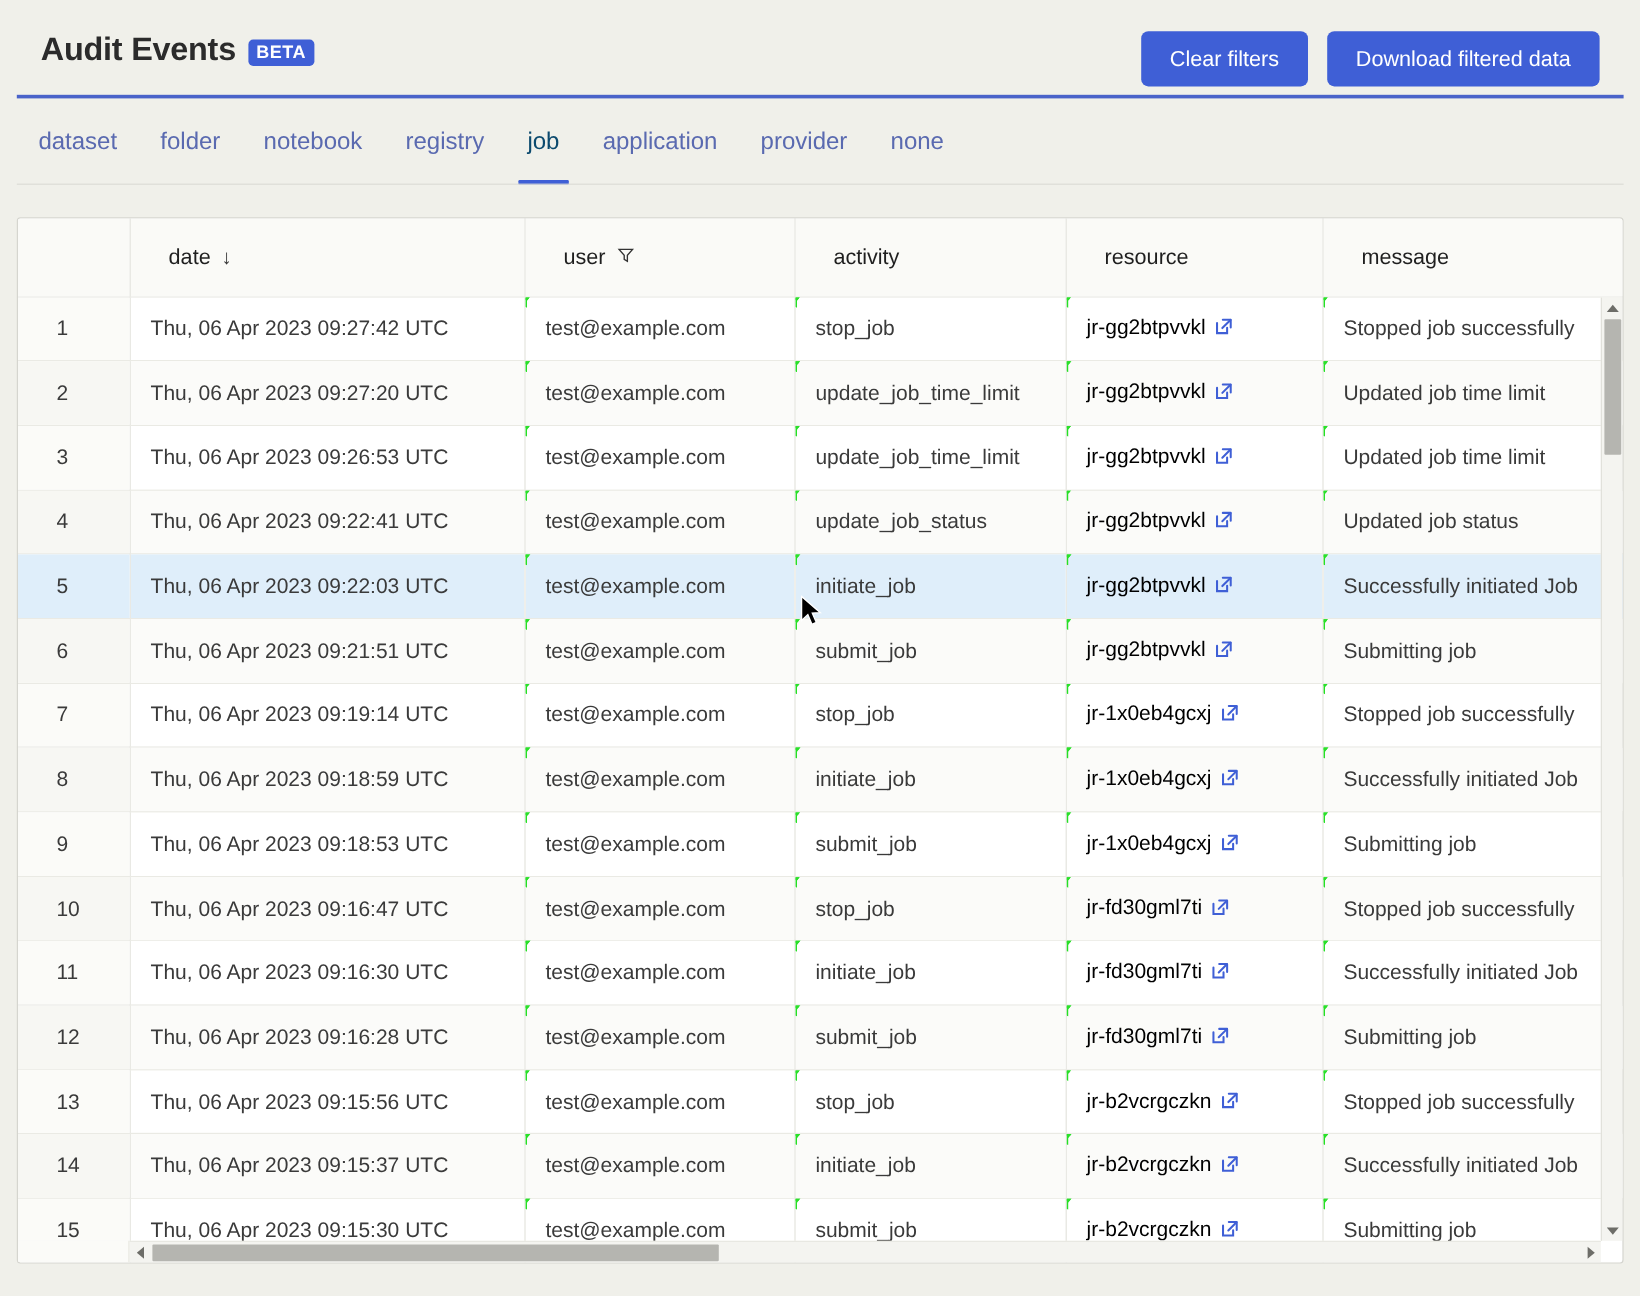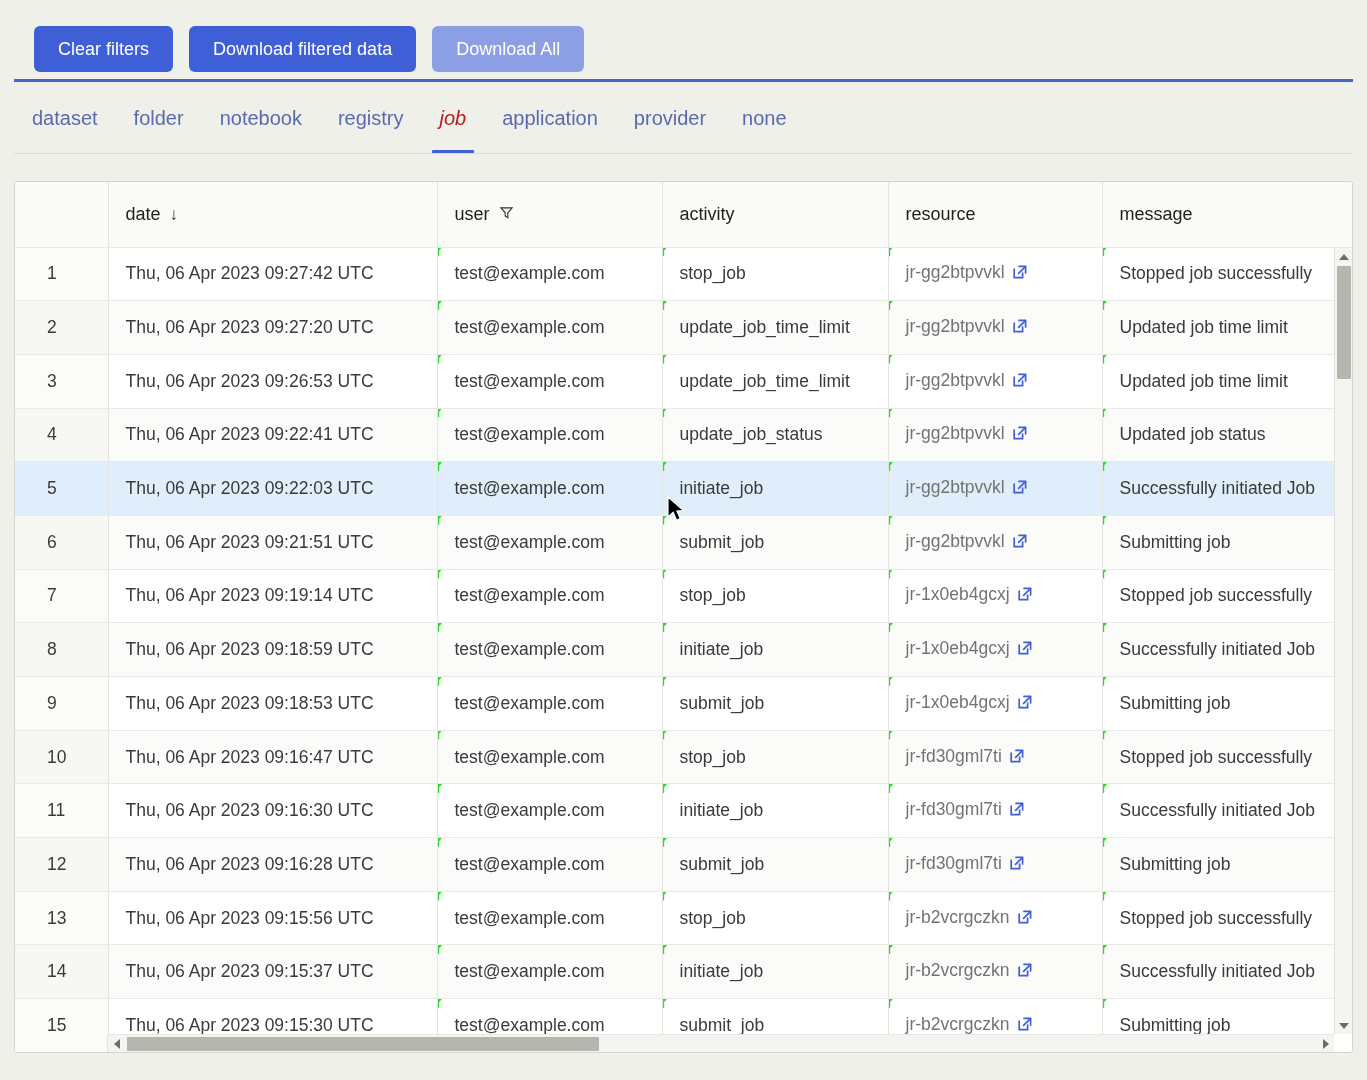--- a/index.html
+++ b/index.html
@@ -72,21 +72,21 @@
     font-size: 20px;
     color: #5a6ab0;
     padding: 0 18px;
     height: 100%;
     display: flex;
     align-items: center;
     cursor: pointer;
     position: relative;
     white-space: nowrap;
   }
-  .tab.active { color: #b91c1c; font-style: italic; }
+  .tab.active { color: #0c4a6e; }
   .tab.active::after {
     content: "";
     position: absolute;
     left: 10px; right: 10px; bottom: 0;
     height: 4px;
     background: #3f5fd6;
     border-radius: 1px;
   }
   .tabs-rule {
     position: absolute;
@@ -136,21 +136,21 @@
   col.c-act  { width: 226px; }
   col.c-res  { width: 214px; }
   col.c-msg  { width: 451px; }
 
   thead th {
     height: 65px;
     background: #fafaf7;
     font-size: 18px;
     color: #1f1f1f;
     font-weight: 600;
-    padding: 0 0 0 17px;
+    padding: 0 0 0 32px;
     border-bottom: 1px solid #e0e0da;
   }
   thead th.idx { padding: 0; }
 
   .th-inner { display: flex; align-items: center; gap: 9px; }
 
   .sort-arrow { font-size: 17px; color: #333; line-height: 1; }
 
   tbody td {
     height: 53.7px;
@@ -178,21 +178,21 @@
     width: 14px;
     height: 13px;
     background:
       linear-gradient(to bottom, #2ae02a 0, #2ae02a 6px, transparent 6px),
       none;
     clip-path: polygon(0 0, 100% 0, 62% 55%, 62% 100%, 40% 88%, 40% 55%);
     background-color: #25e025;
   }
 
   a.res-link {
-    color: #737373;
+    color: #000000;
     text-decoration: none;
     cursor: pointer;
   }
   .ext-icon { display: inline-block; vertical-align: -2px; margin-left: 7px; }
 
   
   .vscroll {
     position: absolute;
     top: 66px; right: 0; width: 18px; bottom: 18px;
     background: #f4f4f0;
@@ -246,24 +246,27 @@
     position: absolute;
     left: 667px; top: 496px;
     pointer-events: none;
     z-index: 50;
   }
 </style>
 </head>
 <body>
 
 <div class="header">
+  <div class="title-wrap">
+    <span class="page-title">Audit Events</span>
+    <span class="beta-badge">BETA</span>
+  </div>
   <div class="btn-row">
       <button class="btn btn-primary">Clear filters</button>
       <button class="btn btn-primary">Download filtered data</button>
-      <button class="btn btn-disabled">Download All</button>
     </div>
   <div class="header-rule"></div>
 </div>
 
 <div class="tabs">
   <div class="tab">dataset</div>
     <div class="tab">folder</div>
     <div class="tab">notebook</div>
     <div class="tab">registry</div>
     <div class="tab active">job</div>

